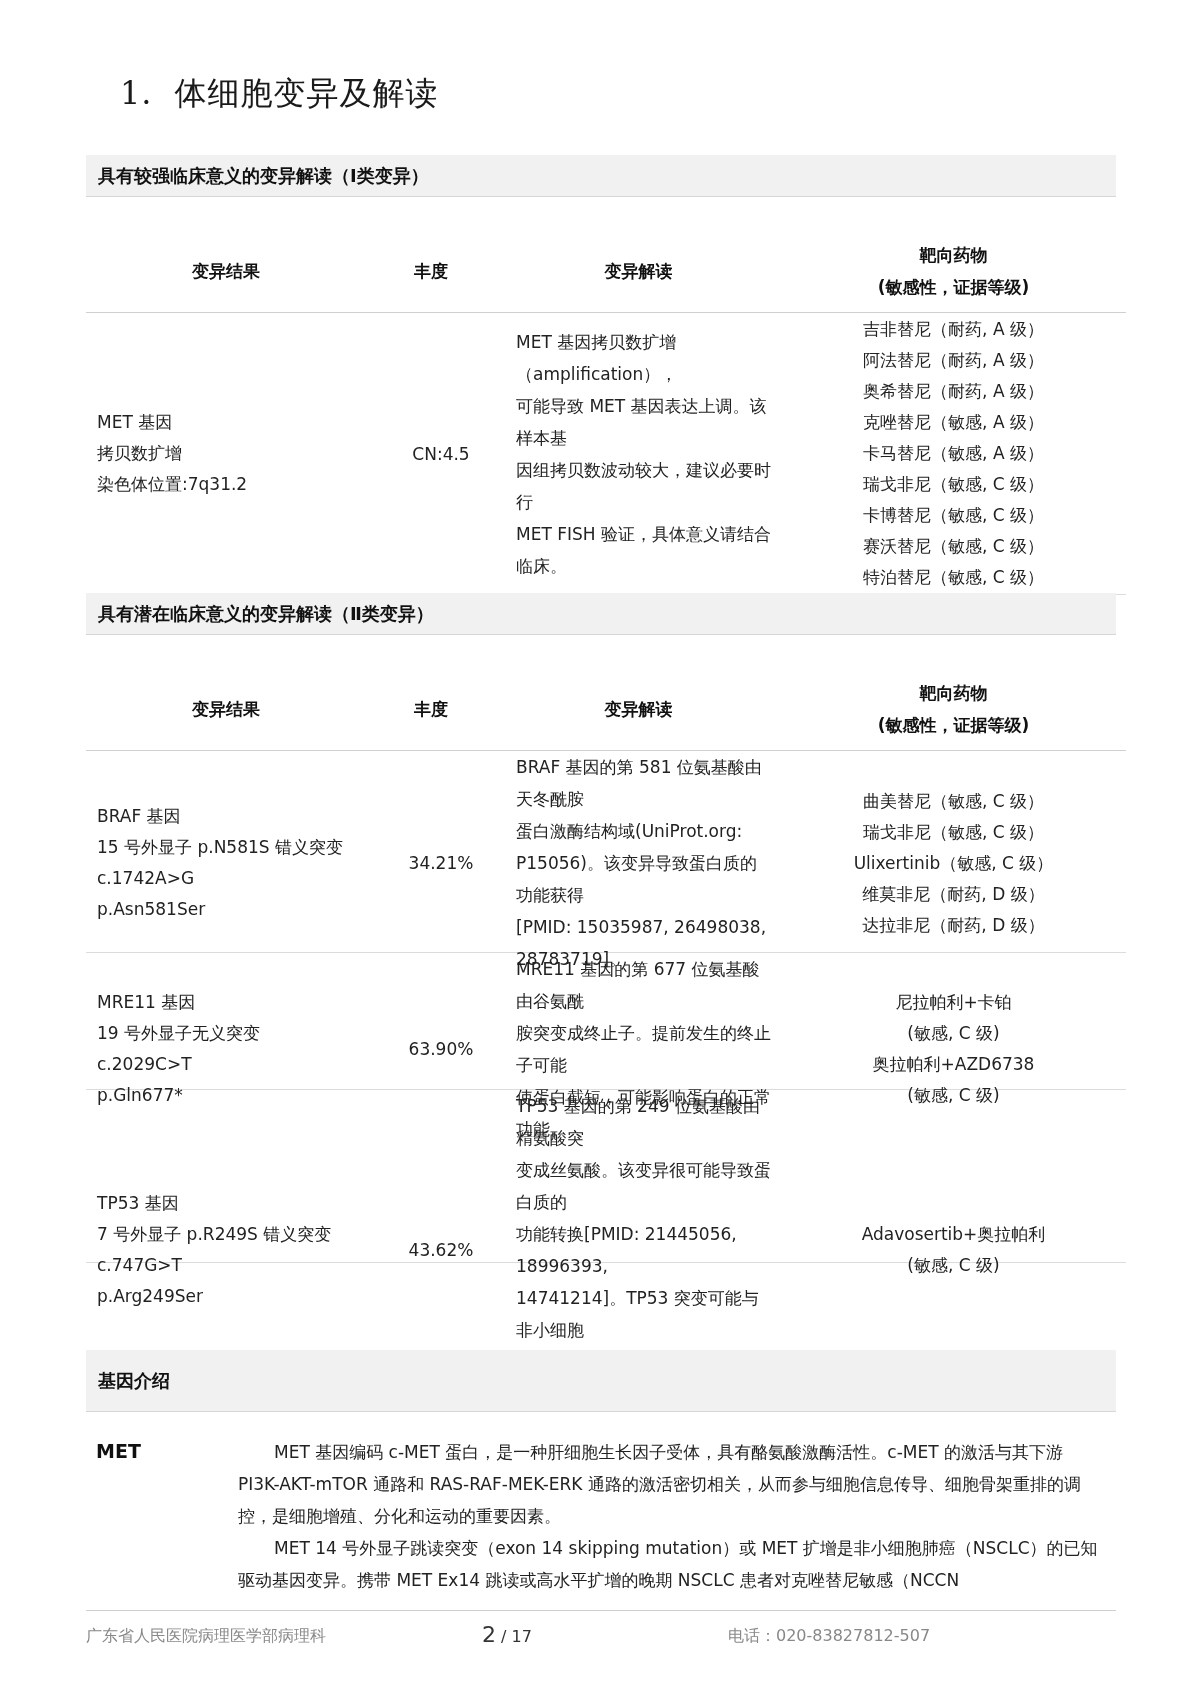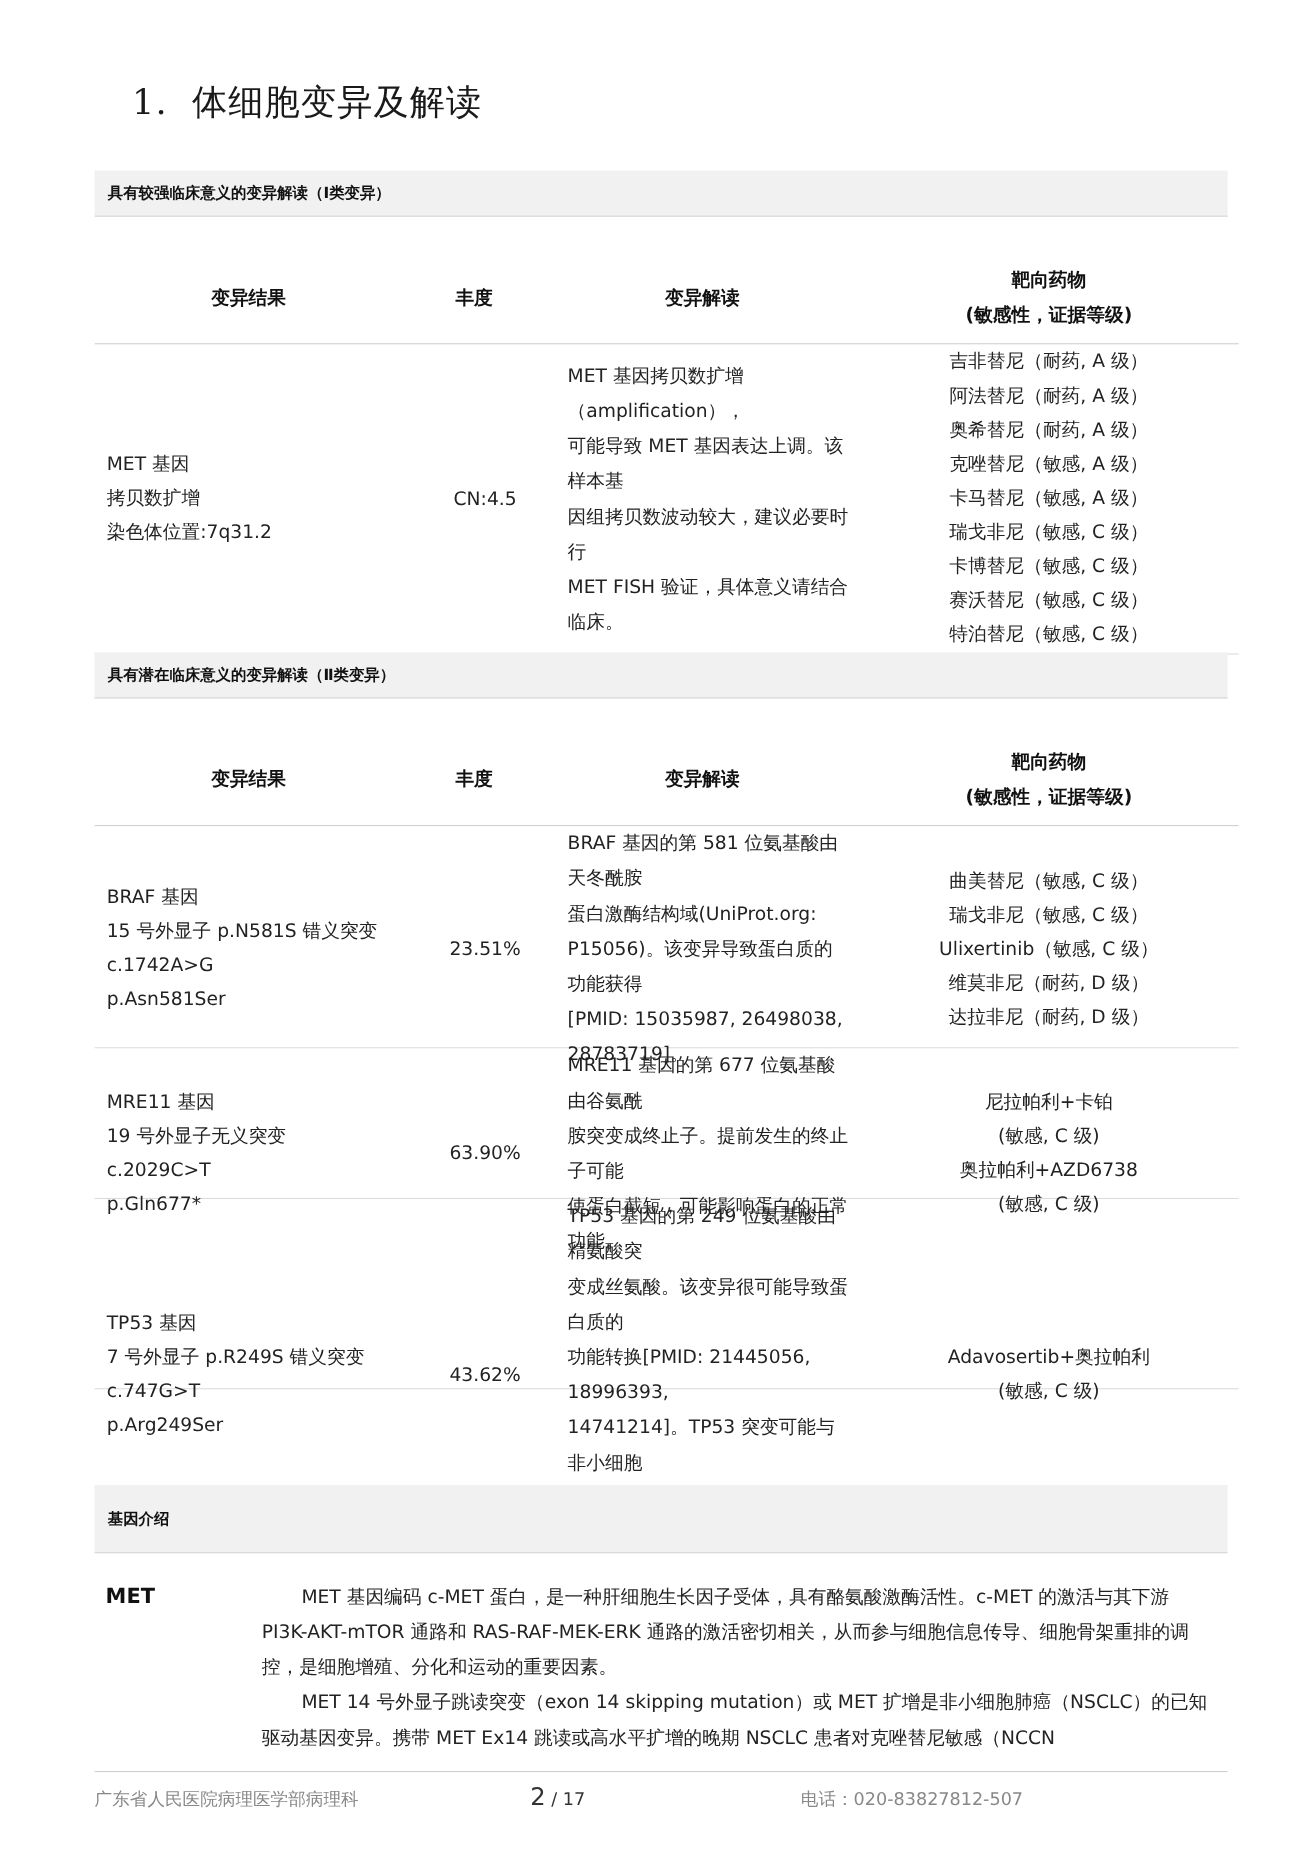--- a/index.html
+++ b/index.html
@@ -10,21 +10,21 @@
     }
     .page-title {
       position: absolute; left: 120px; top: 72px;
       font-family: "DejaVu Serif", "Liberation Serif", serif;
       font-size: 32px; color: #1a1a1a; letter-spacing: 1px;
     }
     .page-title .num { margin-right: 22px; }
 
     .section-bar {
       position: absolute; left: 86px; width: 1030px;
-      background: #f1f1f1; font-weight: bold; font-size: 14px; color: #111;
+      background: #f1f1f1; font-weight: bold; font-size: 18px; color: #111;
       box-sizing: border-box; padding-left: 12px;
       display: flex; align-items: center;
       border-bottom: 1px solid #d6d6d6;
     }
     .tbl {
       position: absolute; left: 86px; width: 1040px; margin-top: 32px;
     }
     .thead {
       display: grid; grid-template-columns: 280px 130px 285px 345px;
       align-items: center; font-weight: bold; font-size: 17px; color: #111;
@@ -127,21 +127,21 @@
       <span class="line">(敏感性，证据等级)</span>
     </div>
   </div>
   <div class="row" style="height:201px;">
     <div class="c1">
       <span class="line">BRAF 基因</span>
       <span class="line">15 号外显子 p.N581S 错义突变</span>
       <span class="line">c.1742A&gt;G</span>
       <span class="line">p.Asn581Ser</span>
     </div>
-    <div class="c2">23.51%</div>
+    <div class="c2">34.21%</div>
     <div class="c3">
       <span class="line">BRAF 基因的第 581 位氨基酸由天冬酰胺</span>
       <span class="line">蛋白激酶结构域(UniProt.org:</span>
       <span class="line">P15056)。该变异导致蛋白质的功能获得</span>
       <span class="line">[PMID: 15035987, 26498038,</span>
       <span class="line">28783719]。</span>
     </div>
     <div class="c4">
       <span class="line">曲美替尼（敏感, C 级）</span>
       <span class="line">瑞戈非尼（敏感, C 级）</span>

